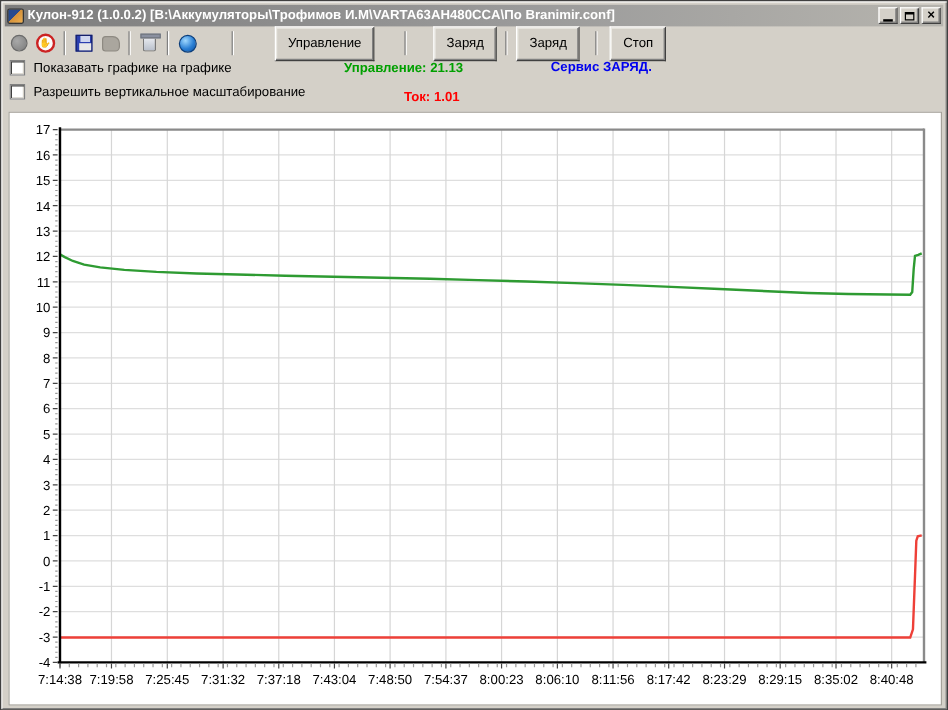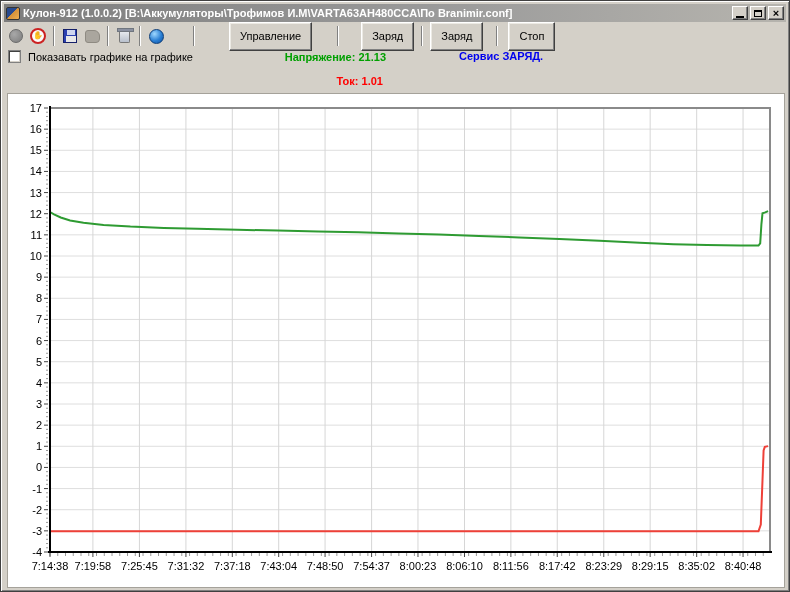--- a/index.html
+++ b/index.html
@@ -104,23 +104,27 @@
     <div class="vsep"></div>
     <button class="btn">Заряд</button>
     <div class="vsep" style="margin-left:10px;"></div>
     <button class="btn" style="margin-left:6px;text-align:center;">Стоп</button>
   </div>
 
   <div class="optrow" style="top:49px;">
     <div class="checkbox"></div>
     <span>Показавать графике на графике</span>
   </div>
+  <div class="optrow" style="top:69px;">
+    <div class="checkbox"></div>
+    <span>Разрешить вертикальное масштабирование</span>
+  </div>
 
   <div class="readout r-voltage">
-    <span>Напряжение:</span>
+    <span>Управление:</span>
     <span>21.13</span>
   </div>
   <div class="readout r-current">
     <span>Ток:</span>
     <span>1.01</span>
   </div>
   <div class="readout r-service">Сервис ЗАРЯД.</div>
 
   <div class="chart-panel">
     <svg width="776" height="493" viewBox="0 0 776 493">

